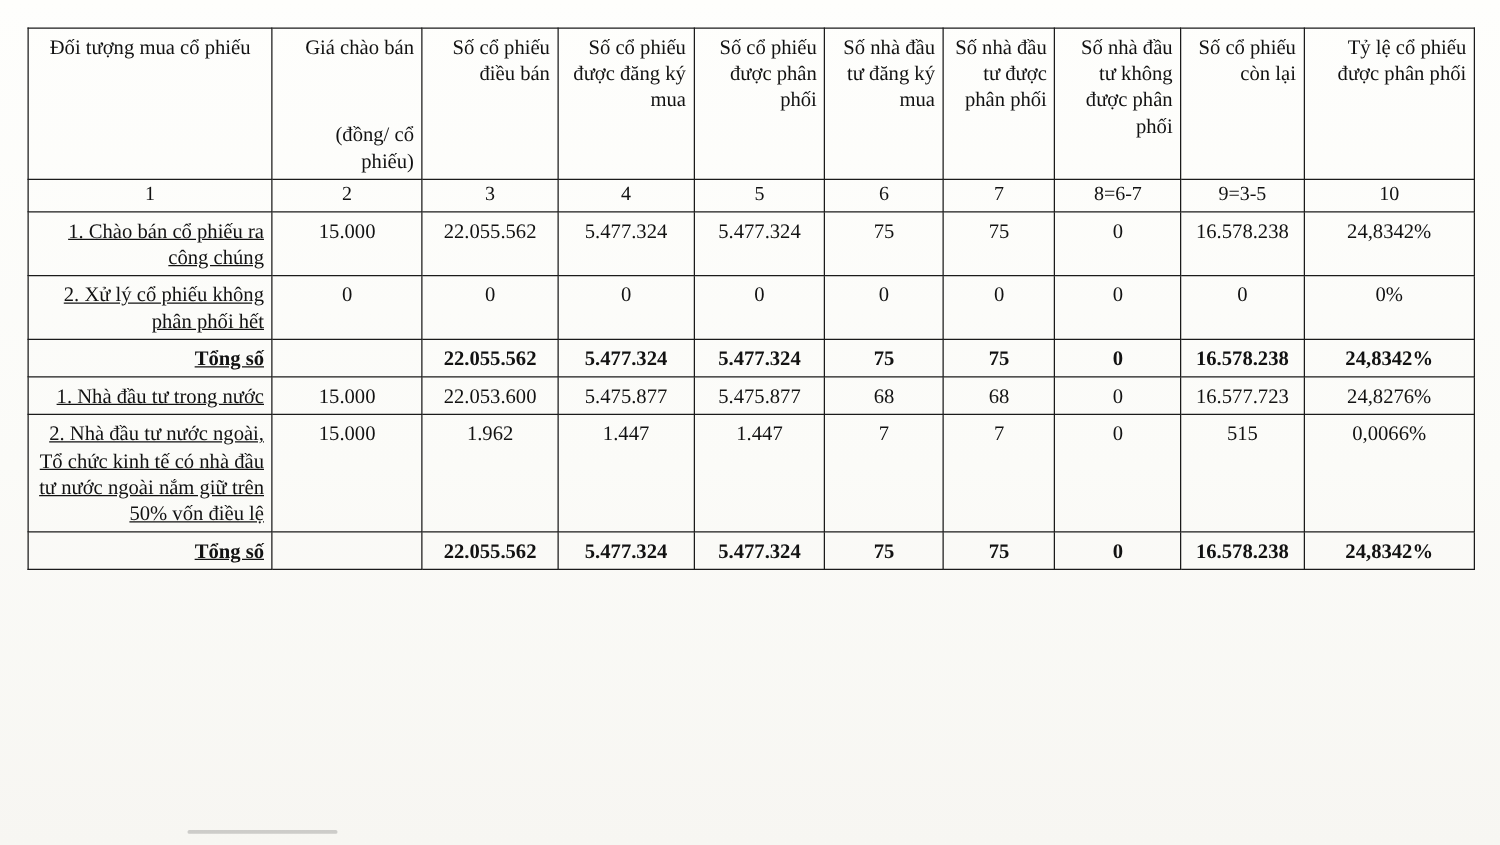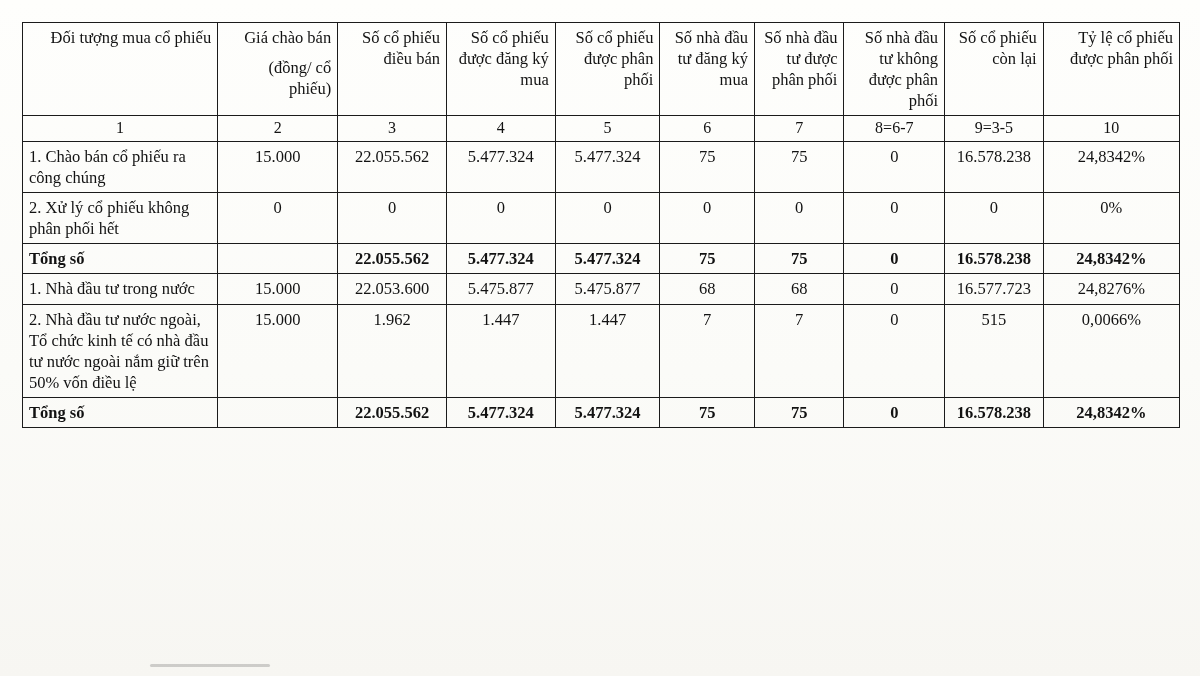--- a/index.html
+++ b/index.html
@@ -59,53 +59,55 @@
 
   thead td {
     text-align: right;
     vertical-align: middle;
     font-weight: bold;
     font-size: 16.5px;
     line-height: 1.25;
     padding: 6px 3px;
   }
   thead td.h-left {
-    text-align: right;
+    text-align: center;
   }
   tr.numrow td {
     text-align: center;
     font-weight: normal;
     font-size: 16px;
     padding: 2px 3px;
     vertical-align: middle;
   }
   td.label {
-    text-align: left;
+    text-align: right;
     vertical-align: top;
     padding-top: 7px;
     padding-left: 7px;
+    text-decoration: underline;
   }
   td.num {
     text-align: center;
     vertical-align: top;
     padding-top: 7px;
     padding-right: 7px;
     white-space: nowrap;
   }
   tr.total td {
     font-weight: bold;
   }
   tr.total td.label {
     font-weight: bold;
   }
   .cell-multi {
     display: block;
   }
   .hdr-sub {
     display: block;
+    margin-top: 40px;
   }
   .spacer-line {
     display: block;
     height: 9px;
   }
   .footmark {
     position: absolute;
     left: 150px;
     top: 664px;
     width: 120px;

